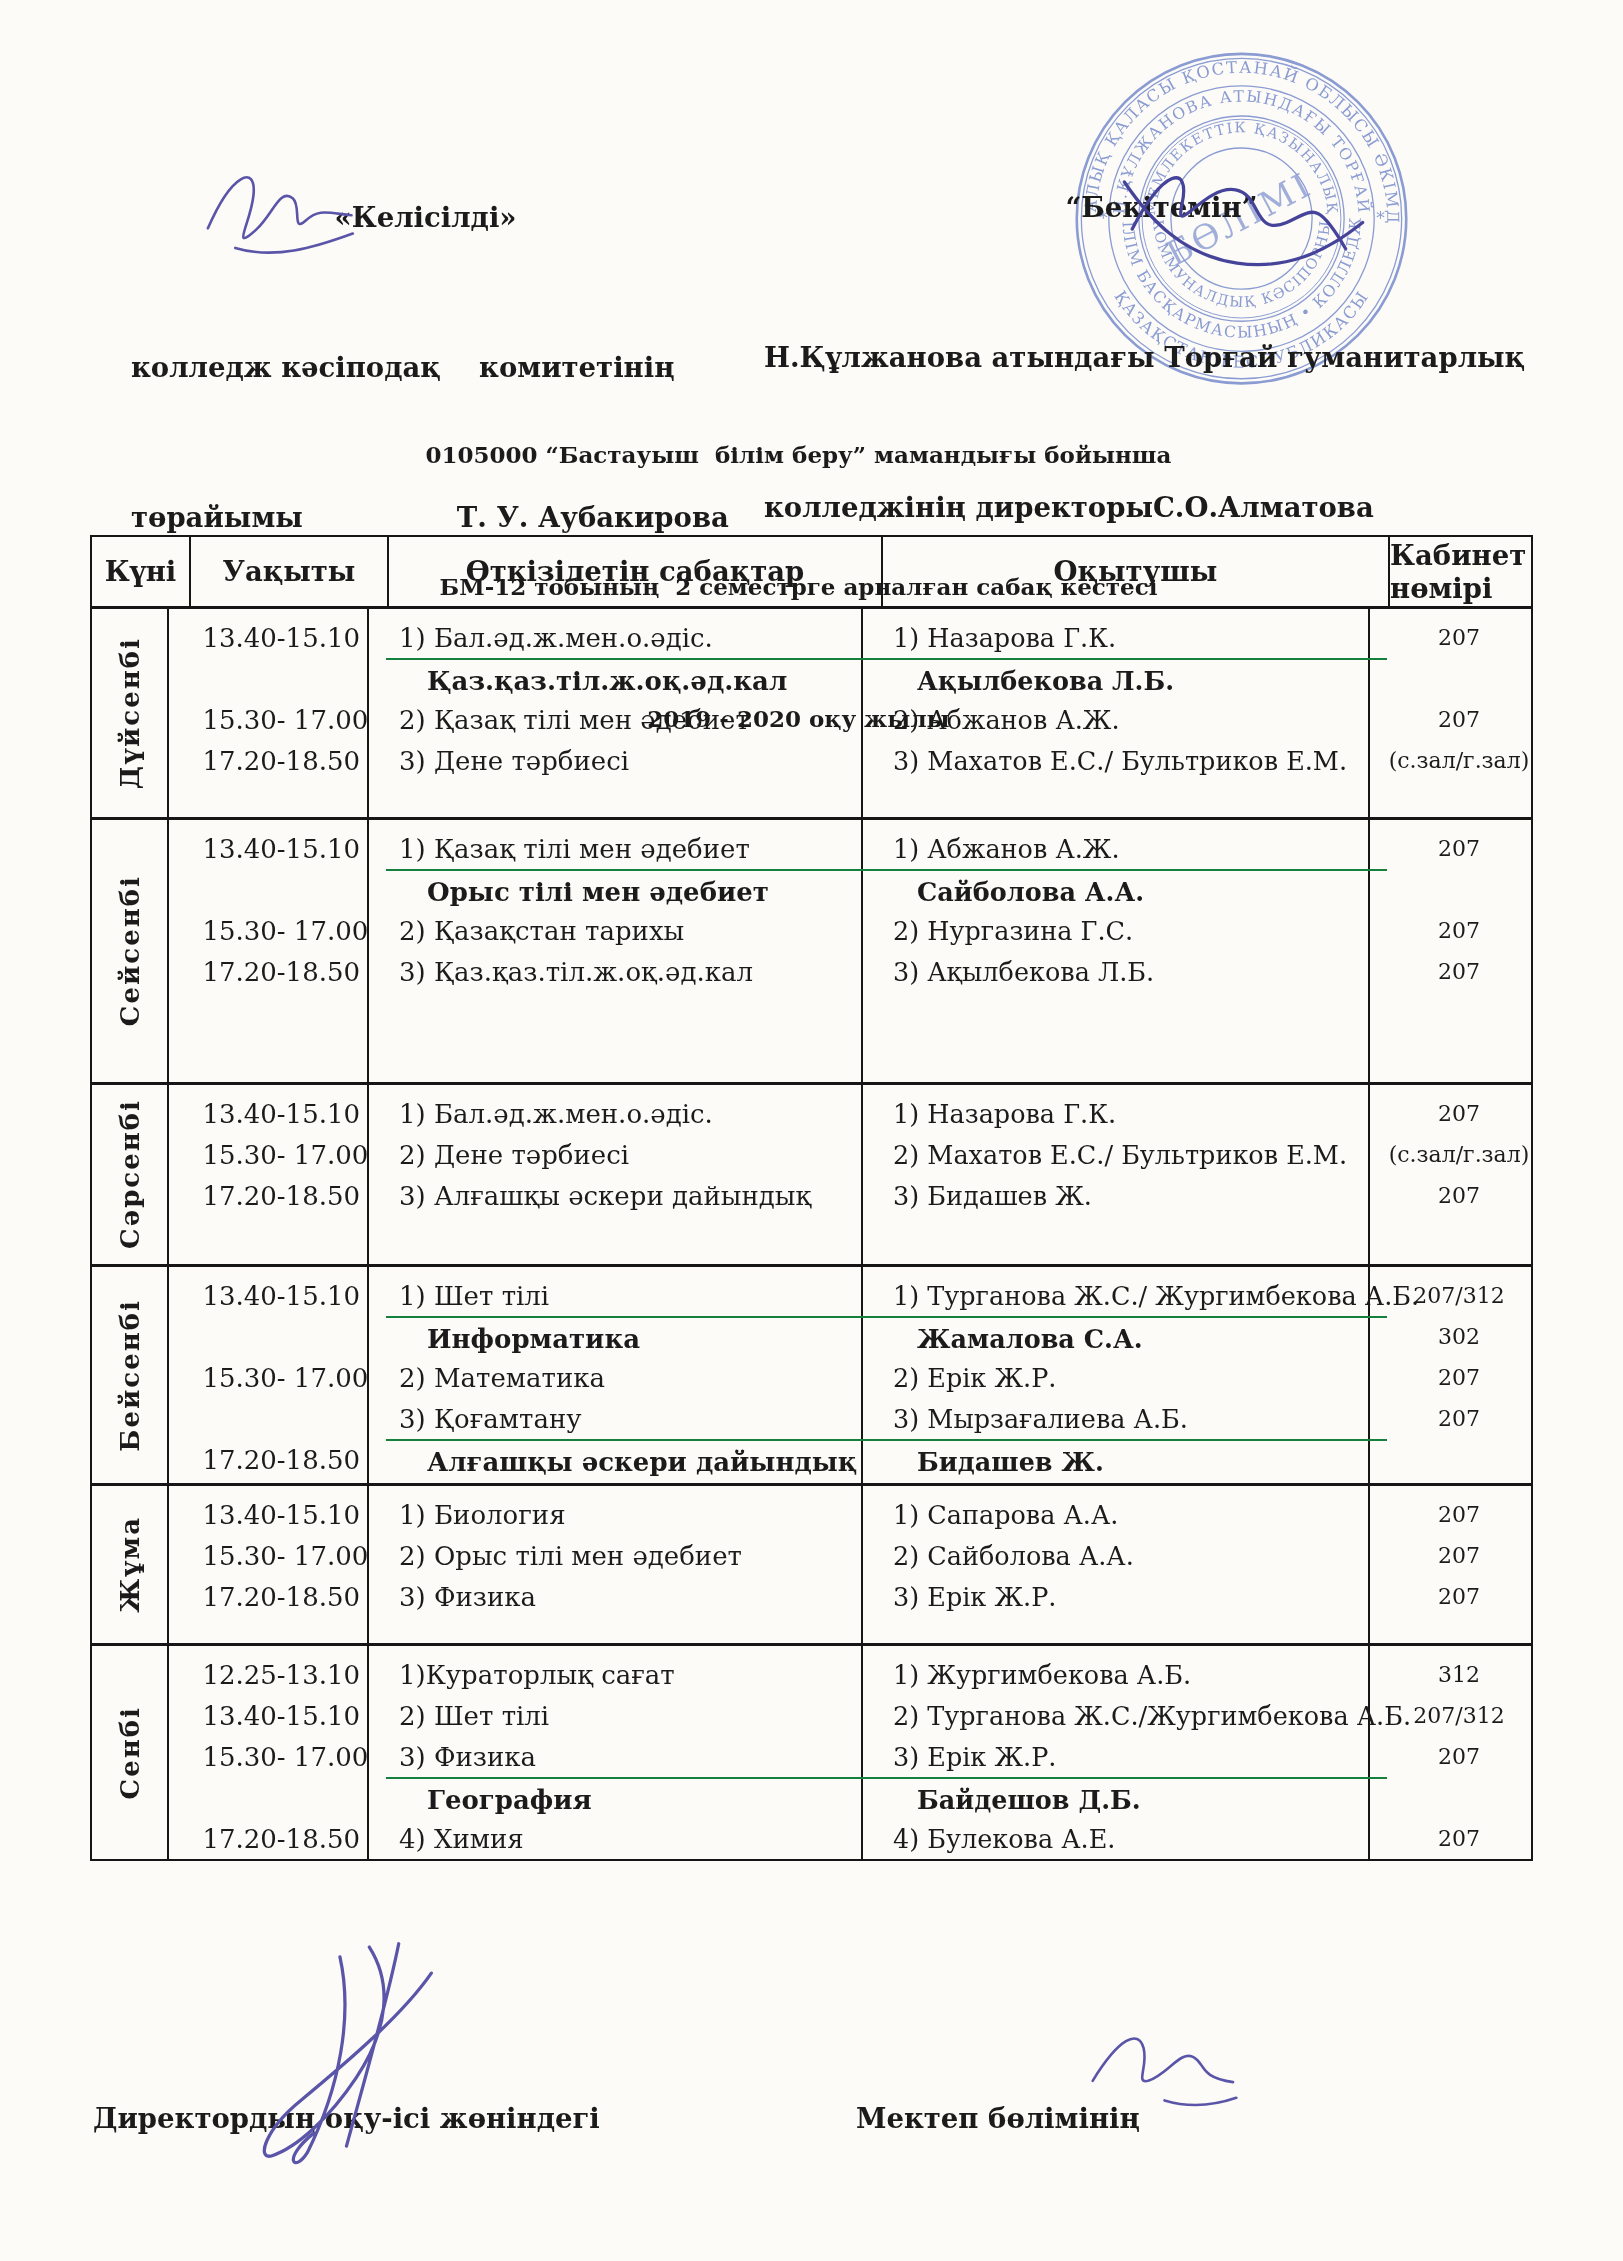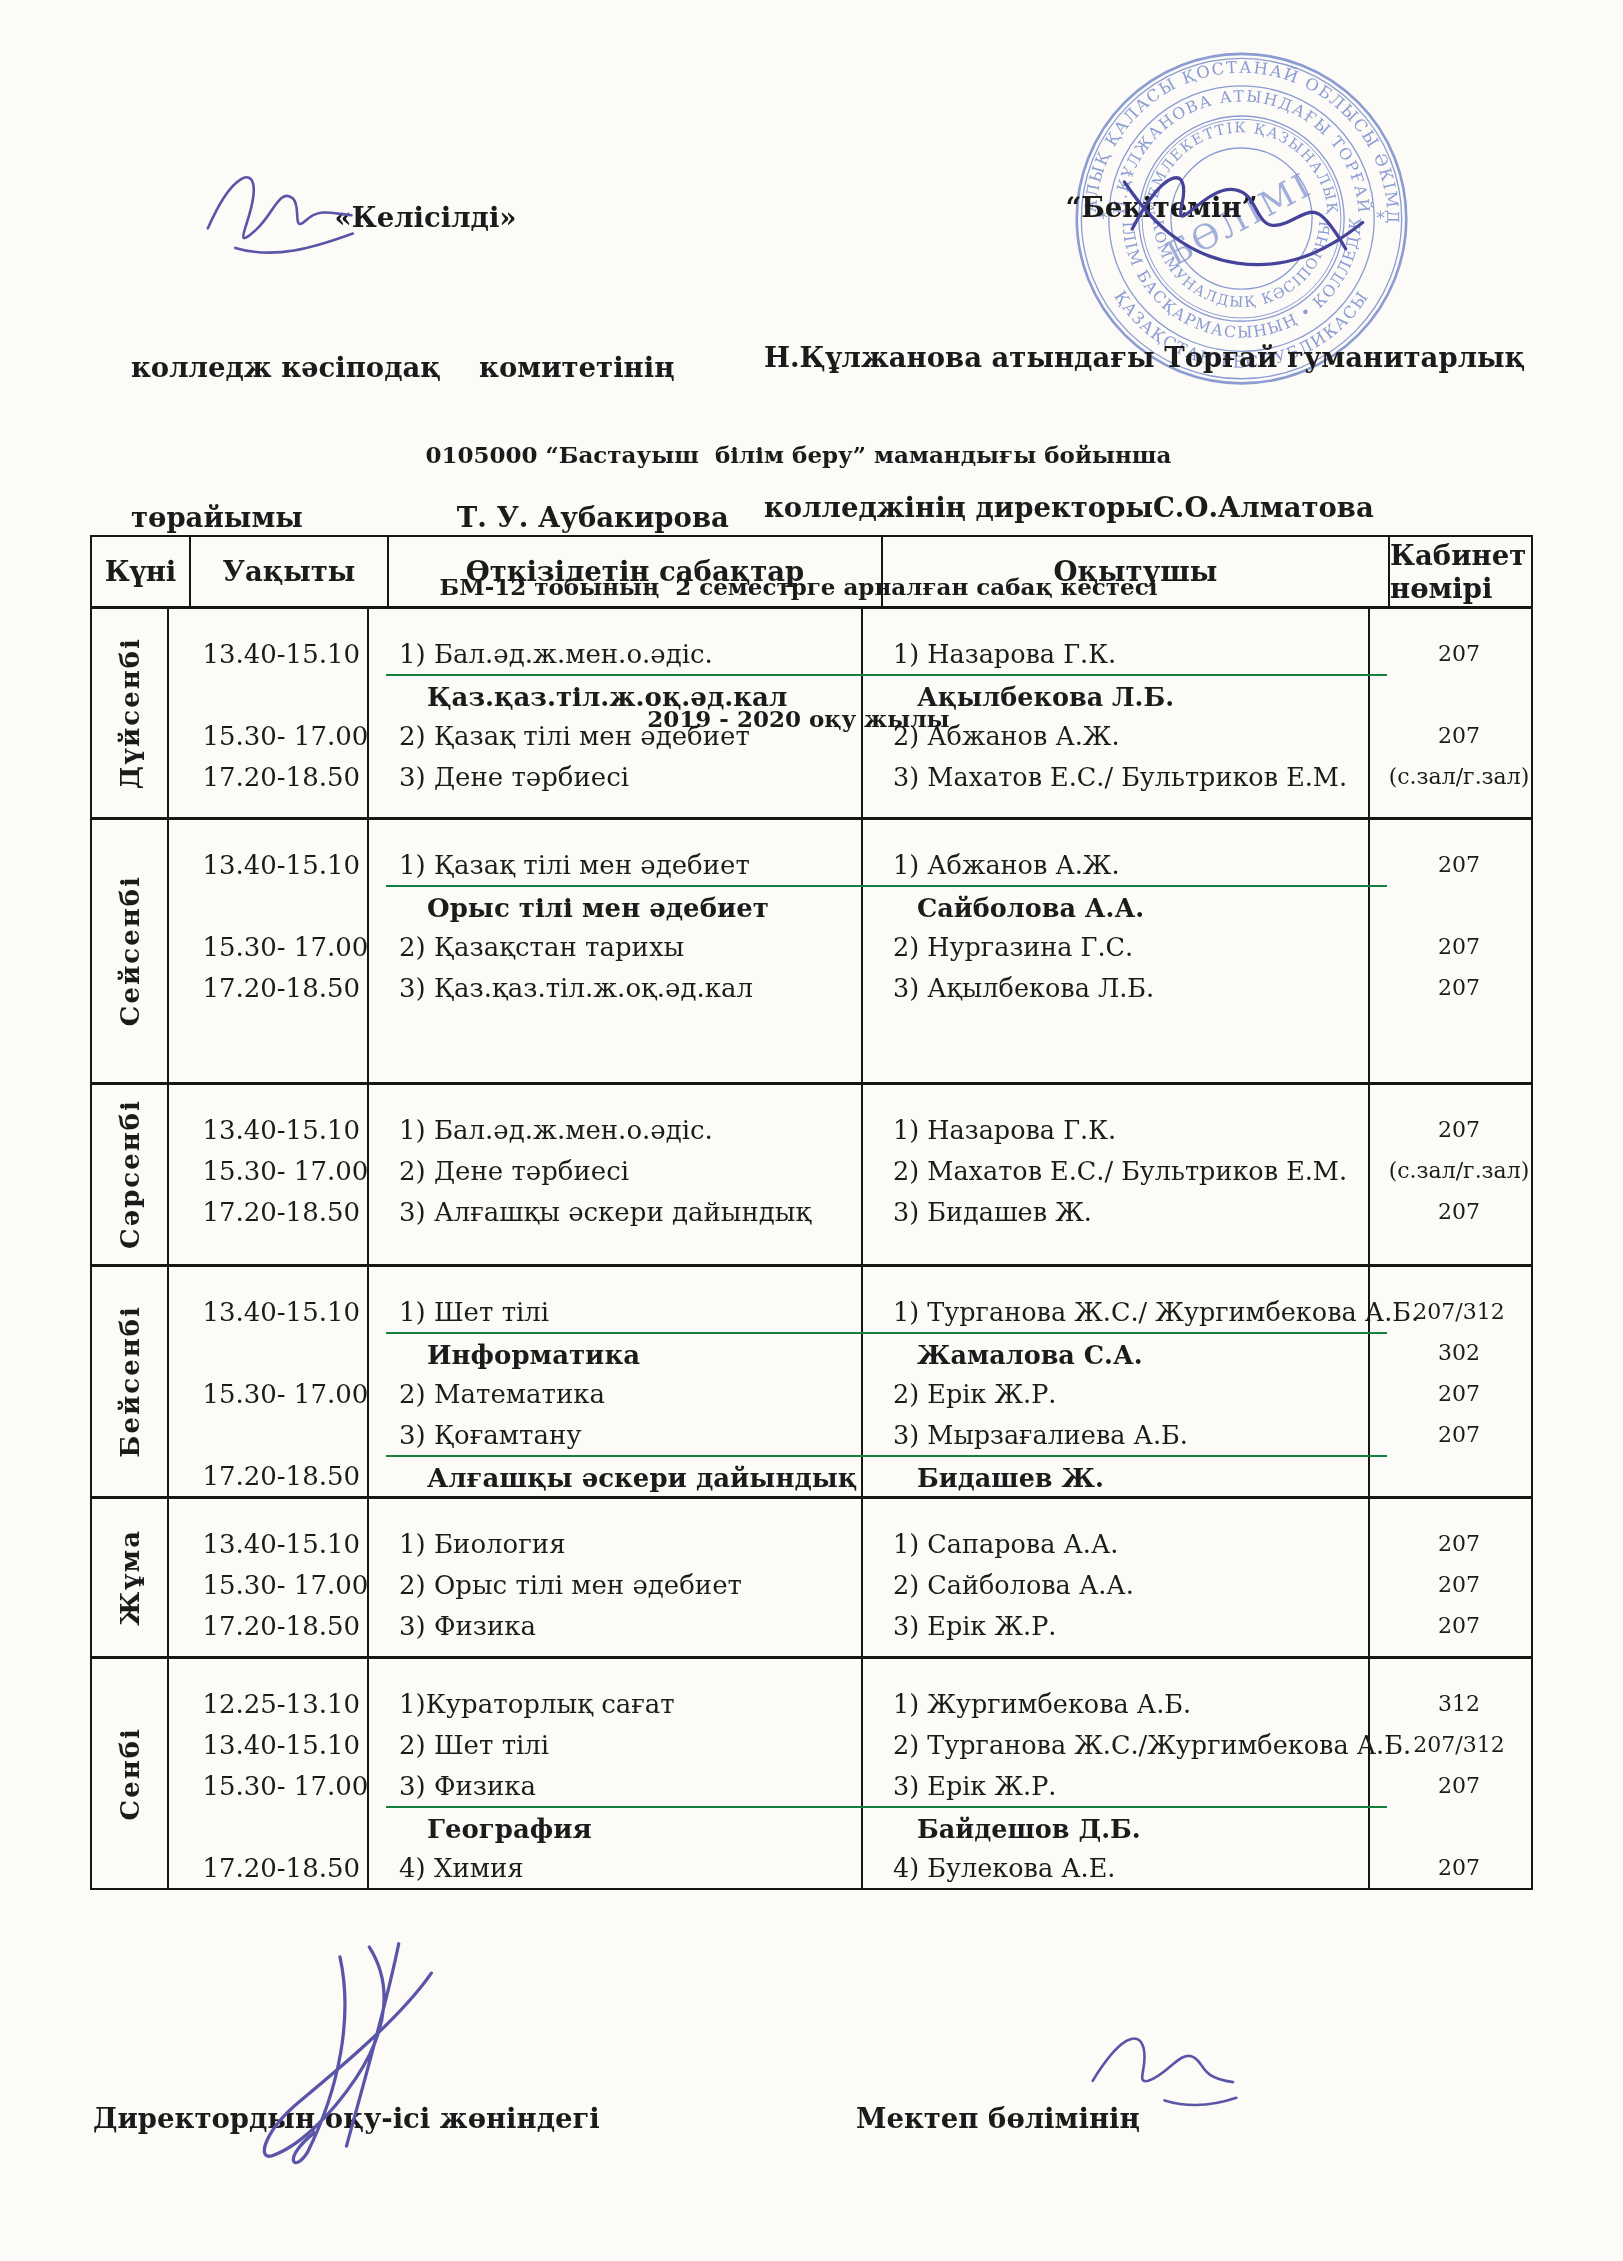--- a/index.html
+++ b/index.html
@@ -34,21 +34,21 @@
   .th{display:flex;align-items:center;justify-content:center;line-height:33px;padding:1.3px 0;}
   .th + .th{border-left:2px solid #161616;}
 
   .day{display:flex;border-top:3.3px solid #161616;}
   .dayname{width:97px;display:flex;align-items:center;justify-content:center;
            font-weight:bold;font-size:26px;}
   .dayname span{writing-mode:vertical-rl;transform:rotate(180deg);letter-spacing:2px;}
   .daybody{flex:1;position:relative;border-left:2px solid #161616;}
   .vl{position:absolute;top:0;bottom:0;width:2px;background:#161616;}
   .vl1{left:198px;} .vl2{left:692px;} .vl3{left:1199px;}
-  .rows{position:relative;padding-top:24px;margin-left:19px;}
+  .rows{position:relative;padding-top:8px;margin-left:19px;}
   .tr{display:grid;grid-template-columns:198px 494px 507px 144px;height:41px;}
   .td{height:100%;display:flex;align-items:center;font-size:26px;white-space:nowrap;}
   .time{padding-left:14.4px;}
   .les{padding-left:13px;}
   .tea{padding-left:13px;font-size:25.5px;}
   .ind .les{padding-left:41px;}
   .ind .tea{padding-left:37px;}
   .room{justify-content:center;font-size:22px;padding:0 1.3px;}
   .tr.div .les,.tr.div .tea{border-top:2px solid #15803d;font-weight:bold;}
   .d-mon{min-height:208px;} .d-tue{min-height:262px;} .d-wed{min-height:179px;}

